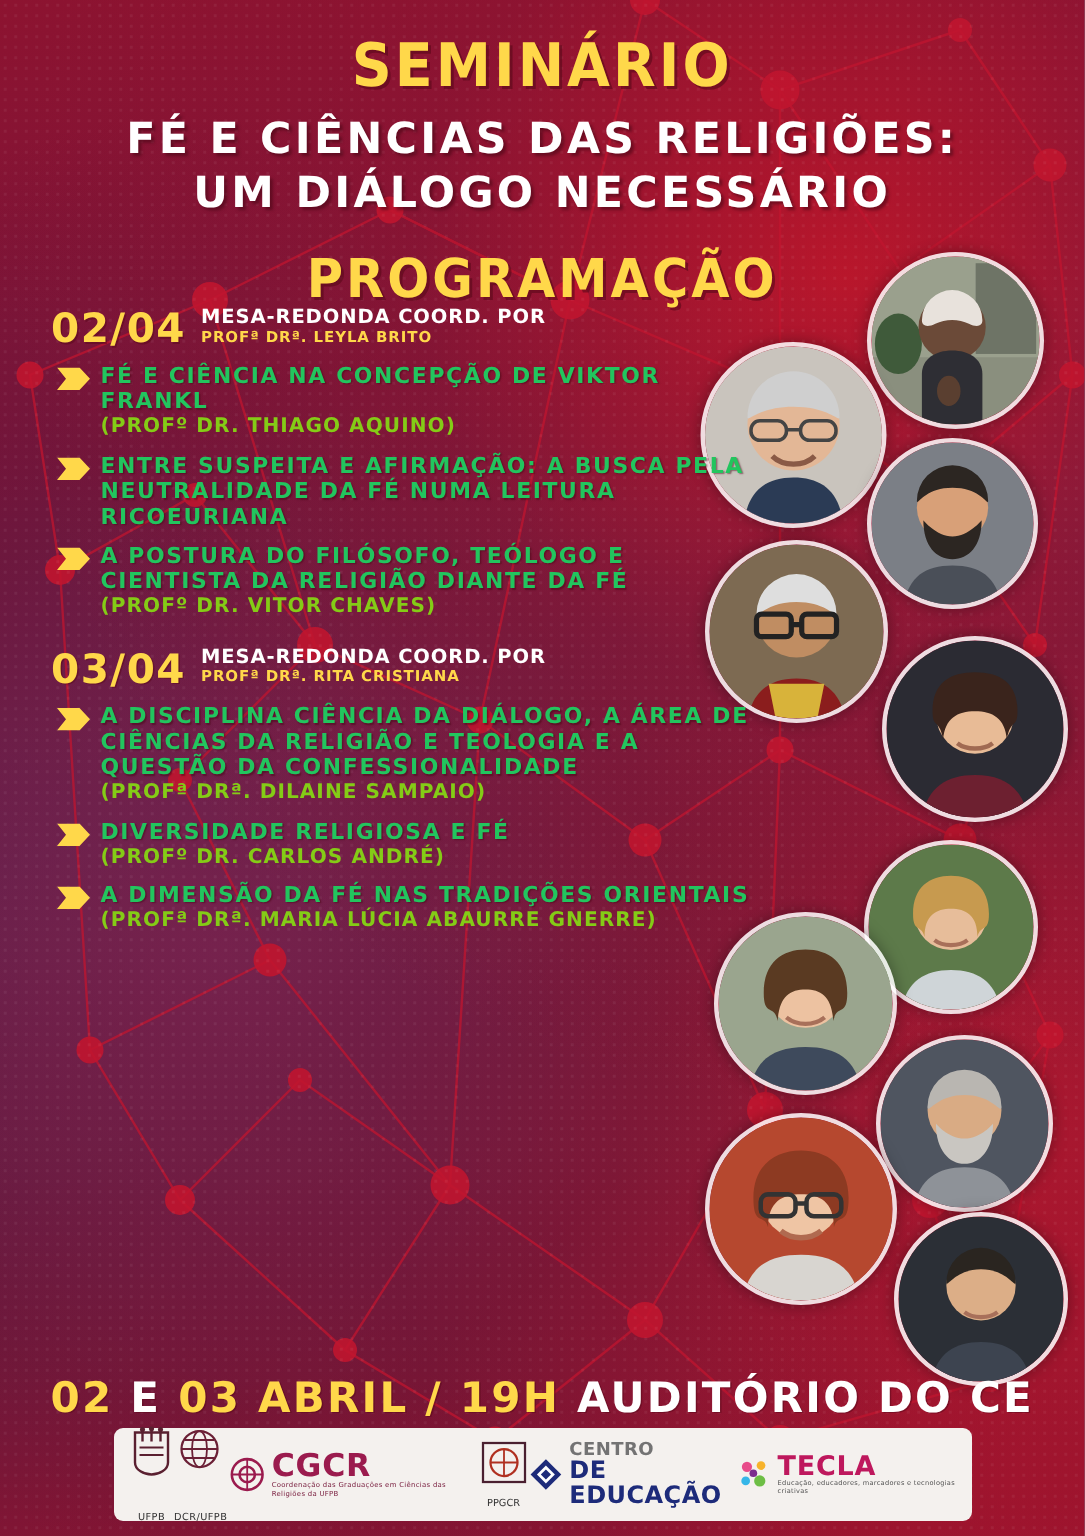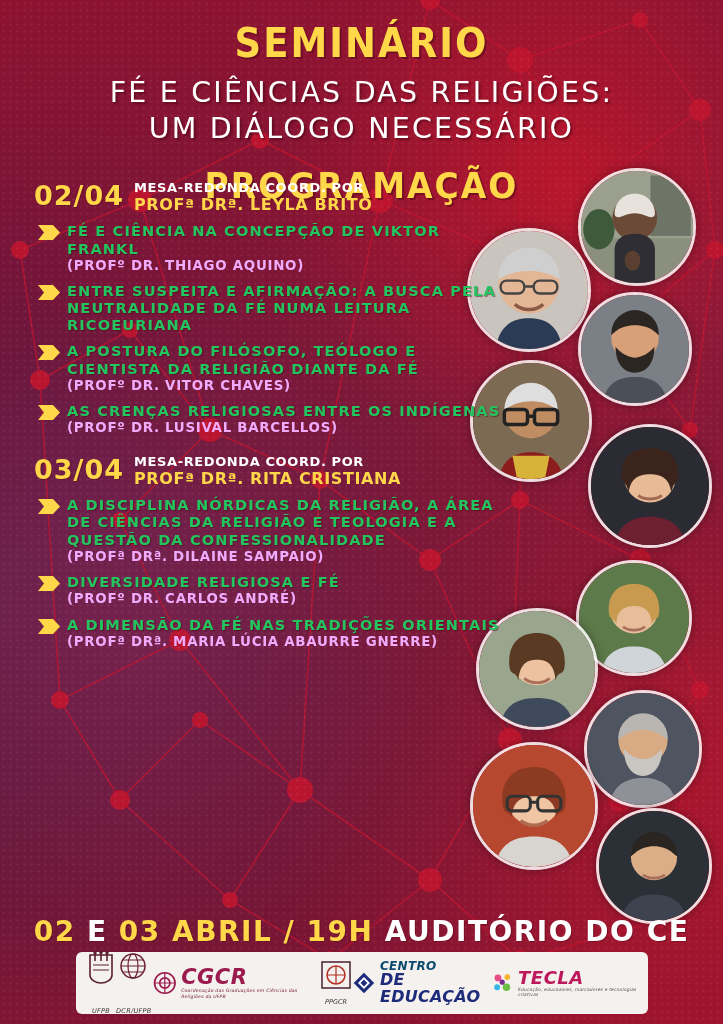--- a/index.html
+++ b/index.html
@@ -35,57 +35,57 @@
     font-weight:bold;
     font-size:37px;
     letter-spacing:2px;
     color:#ffd84a;
     text-shadow:2px 2px 0 rgba(90,8,25,.6);
     transform:scaleY(1.08);
   }
   .title{
     margin-top:10px;
     font-size:28.5px;
-    font-weight:normal;
+    font-weight:bold;
     letter-spacing:2.2px;
     color:#ffffff;
     line-height:1.28;
     text-shadow:2px 2px 2px rgba(70,5,20,.55);
   }
   .programacao{
     margin-top:18px;
     font-size:33px;
     font-weight:bold;
     letter-spacing:2px;
     color:#ffd84a;
     text-shadow:2px 2px 0 rgba(90,8,25,.6);
     transform:scaleY(1.08);
   }
   
-  .content{position:absolute;left:0;top:180px;width:100%;z-index:6;}
+  .content{position:absolute;left:0;top:204px;width:100%;z-index:6;}
   .daygrp{position:relative;margin-left:34px;}
   .dayrow{display:flex;align-items:flex-start;gap:10px;margin-bottom:6px;}
   .daynum{
     font-size:27px;font-weight:bold;color:#ffd84a;letter-spacing:1px;
     text-shadow:1px 1px 0 rgba(90,8,25,.5);
     line-height:1;
     padding-top:2px;
   }
   .coordbox{line-height:1.12;padding-top:1px;}
   .coordline1{font-size:13px;color:#ffffff;letter-spacing:.6px;font-weight:bold;}
-  .coordline2{font-size:16px;color:#ffd84a;letter-spacing:.6px;font-weight:bold;}
+  .coordline2{font-size:10px;color:#ffd84a;letter-spacing:.6px;font-weight:bold;}
   .item{display:flex;align-items:flex-start;gap:7px;margin:9px 0 0 4px;max-width:470px;}
   .flag{flex:0 0 auto;margin-top:3px;}
   .itxt{line-height:1.17;}
   .ttl{
     font-size:14.6px;font-weight:bold;color:#22c55e;letter-spacing:1.1px;
     text-shadow:1px 1px 1px rgba(70,5,20,.5);
   }
   .spk{
-    font-size:13.4px;color:#f0abfc;letter-spacing:.7px;font-weight:bold;margin-top:1px;
+    font-size:13.4px;color:#84cc16;letter-spacing:.7px;font-weight:bold;margin-top:1px;
   }
   .gap{height:18px;}
   
   .ph{
     position:absolute;border-radius:50%;overflow:hidden;
     border:3px solid rgba(255,255,255,.85);
     box-shadow:0 0 10px rgba(0,0,0,.35);
     z-index:4;
   }
   .ph > .inner{width:100%;height:100%;}
@@ -95,26 +95,26 @@
     font-size:28px;font-weight:bold;color:#ffd84a;letter-spacing:1.5px;
     text-shadow:1px 1px 0 rgba(90,8,25,.5);
   }
   .footline .wht{color:#ffffff;}
   .logobar{
     position:absolute;left:76px;top:952px;width:572px;height:62px;
     background:#f4f1ee;border-radius:6px;z-index:7;
     display:flex;align-items:center;justify-content:space-around;padding:0 10px;
     box-sizing:border-box;
   }
-  .logo{display:flex;align-items:center;gap:4px;font-style:italic;}
+  .logo{display:flex;align-items:center;gap:4px;}
   .cgcr{font-size:21px;font-weight:bold;color:#9b1b4e;letter-spacing:.5px;line-height:1;}
   .cgcr-sub{font-size:4.6px;color:#7a2040;line-height:1.15;letter-spacing:.2px;}
   .dcr{font-size:6.5px;color:#333;text-align:center;margin-top:18px;letter-spacing:.3px;}
   .ppgcr{font-size:6.5px;color:#333;text-align:center;margin-top:2px;}
-  .ce1{font-size:12px;font-weight:bold;color:#0c4a6e;line-height:1;letter-spacing:.3px;}
+  .ce1{font-size:12px;font-weight:bold;color:#737373;line-height:1;letter-spacing:.3px;}
   .ce2{font-size:16px;font-weight:bold;color:#1d2b7a;line-height:1.05;letter-spacing:.3px;}
   .tecla{font-size:18px;font-weight:bold;color:#be185d;letter-spacing:.5px;line-height:1;}
   .tecla-sub{font-size:4.4px;color:#555;letter-spacing:.2px;}
 </style>
 </head>
 <body>
 
 <div id="poster">
   <svg id="net" viewBox="0 0 723 1024" preserveAspectRatio="none">
     <g stroke="#c0152f" stroke-width="1.6" opacity=".75" fill="none">
@@ -320,48 +320,39 @@
     <div class="item">
       <span class="flag"><svg width="22" height="15" viewBox="0 0 22 15">
             <path d="M0 0h15l7 7.5L15 15H0l6-7.5z" fill="#ffd84a"></path>
           </svg></span>
       <div class="itxt">
         <div class="ttl">A POSTURA DO FILÓSOFO, TEÓLOGO E CIENTISTA DA RELIGIÃO DIANTE DA FÉ</div>
         <div class="spk">(PROFº DR. VITOR CHAVES)</div>
       </div>
     </div>
 
-    <div class="item">
-      <span class="flag"><svg width="22" height="15" viewBox="0 0 22 15">
-            <path d="M0 0h15l7 7.5L15 15H0l6-7.5z" fill="#ffd84a"></path>
-          </svg></span>
-      <div class="itxt">
-        <div class="ttl">AS CRENÇAS RELIGIOSAS ENTRE OS INDÍGENAS</div>
-        <div class="spk">(PROFº DR. LUSIVAL BARCELLOS)</div>
-      </div>
-    </div>
   </div>
 
   <div class="gap"></div>
 
   <div class="daygrp">
     <div class="dayrow">
       <div class="daynum">03/04</div>
       <div class="coordbox">
         <div class="coordline1">MESA-REDONDA COORD. POR</div>
         <div class="coordline2">PROFª DRª. RITA CRISTIANA</div>
       </div>
     </div>
 
     <div class="item">
       <span class="flag"><svg width="22" height="15" viewBox="0 0 22 15">
             <path d="M0 0h15l7 7.5L15 15H0l6-7.5z" fill="#ffd84a"></path>
           </svg></span>
       <div class="itxt">
-        <div class="ttl">A DISCIPLINA NÓRDICAS DA RELIGIÃO, A ÁREA DE CIÊNCIAS DA RELIGIÃO E TEOLOGIA  E A QUESTÃO DA CONFESSIONALIDADE</div>
+        <div class="ttl">A DISCIPLINA CIÊNCIA DA DIÁLOGO, A ÁREA DE CIÊNCIAS DA RELIGIÃO E TEOLOGIA  E A QUESTÃO DA CONFESSIONALIDADE</div>
         <div class="spk">(PROFª DRª. DILAINE SAMPAIO)</div>
       </div>
     </div>
 
     <div class="item">
       <span class="flag"><svg width="22" height="15" viewBox="0 0 22 15">
             <path d="M0 0h15l7 7.5L15 15H0l6-7.5z" fill="#ffd84a"></path>
           </svg></span>
       <div class="itxt">
         <div class="ttl">DIVERSIDADE RELIGIOSA E FÉ</div>

